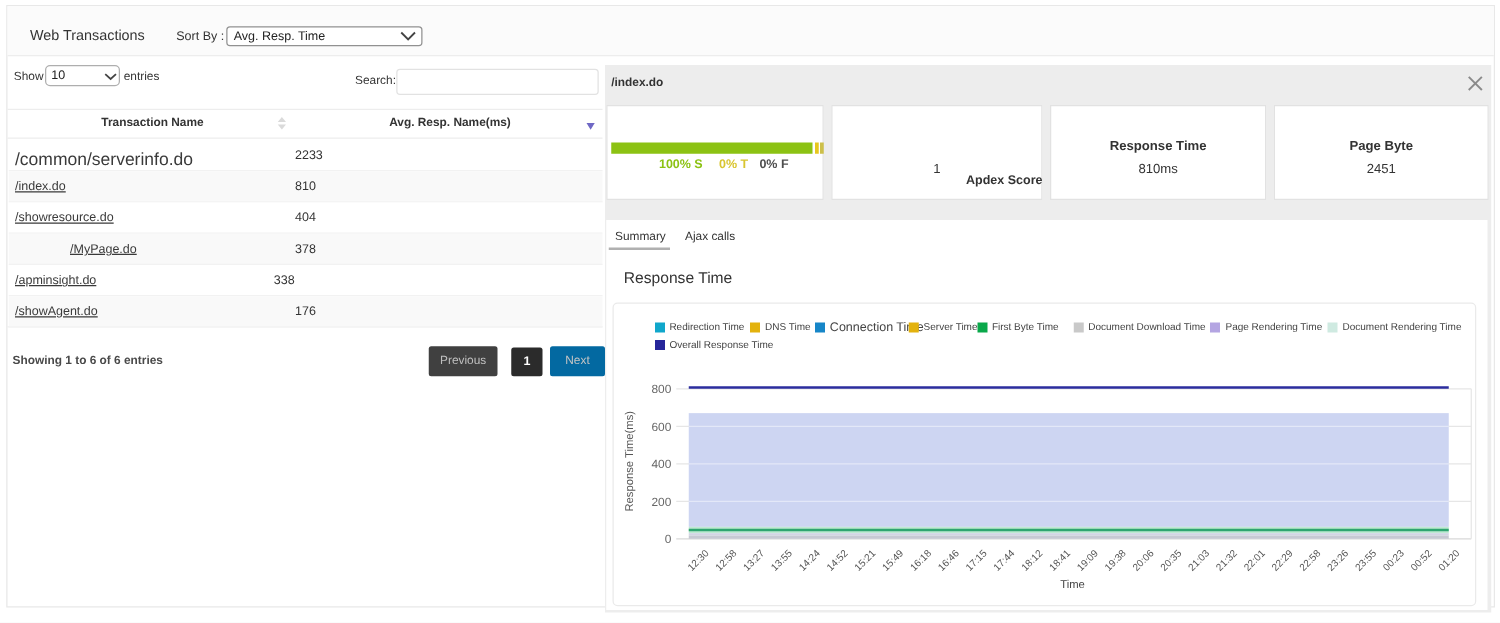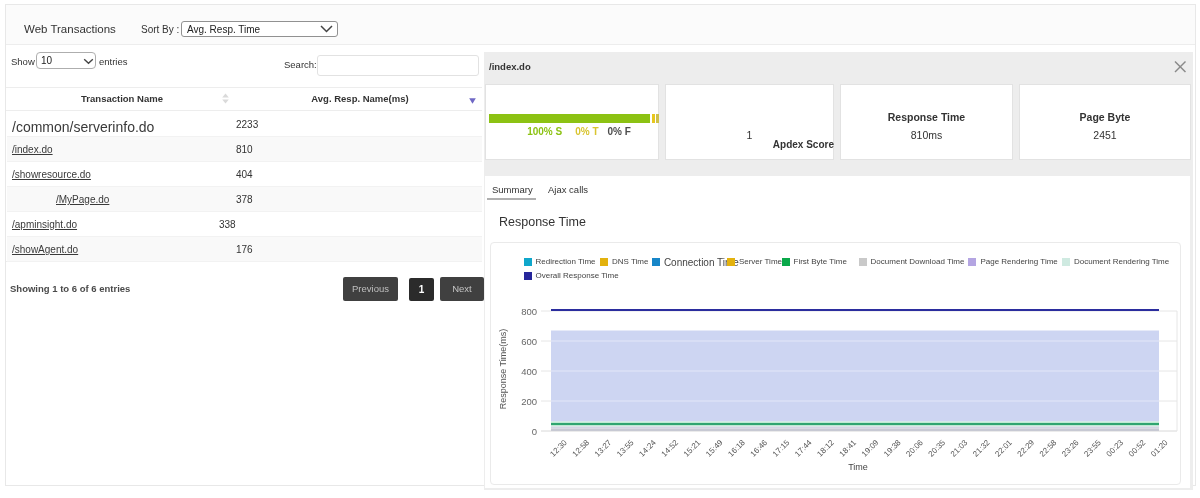--- a/index.html
+++ b/index.html
@@ -46,21 +46,21 @@
     <div class="abs" style="left:12px;top:219px;font-size:10px;color:#3a3a3a;text-decoration:underline;">/apminsight.do</div>
     <div class="abs" style="left:219px;top:219px;font-size:10px;color:#333;">338</div>
     <div class="abs" style="left:7px;top:237px;width:475px;height:25px;background:#f9f9f9;border-bottom:1px solid #f2f2f2;"></div>
     <div class="abs" style="left:12px;top:244px;font-size:10px;color:#3a3a3a;text-decoration:underline;">/showAgent.do</div>
     <div class="abs" style="left:236px;top:244px;font-size:10px;color:#333;">176</div>
   </div>
 
 <div class="abs" style="left:10px;top:283px;font-size:9.5px;font-weight:bold;color:#4a4a4a;">Showing 1 to 6 of 6 entries</div>
 <div class="abs" style="left:343px;top:277px;width:55px;height:24px;background:#404040;border-radius:2px;color:#bfbfbf;font-size:9.5px;text-align:center;line-height:24px;">Previous</div>
 <div class="abs" style="left:409px;top:278px;width:25px;height:23px;background:#2b2b2b;border-radius:2px;color:#fff;font-size:10px;font-weight:bold;text-align:center;line-height:23px;">1</div>
-<div class="abs" style="left:440px;top:277px;width:44px;height:24px;background:#404040;border-radius:2px;color:#c4c4c4;font-size:9.5px;text-align:center;line-height:24px;">Next</div>
+<div class="abs" style="left:440px;top:277px;width:44px;height:24px;background:#0369a1;border-radius:2px;color:#c4c4c4;font-size:9.5px;text-align:center;line-height:24px;">Next</div>
 
 <div class="abs" style="left:484px;top:52px;width:709px;height:438px;background:#ededed;"></div>
 <div class="abs" style="left:489px;top:61px;font-size:9.5px;font-weight:bold;color:#333;">/index.do</div>
 
 <div class="abs" style="left:485px;top:84px;width:174px;height:76px;background:#fff;border:1px solid #e2e2e2;"></div>
 <div class="abs" style="left:665px;top:84px;width:169px;height:76px;background:#fff;border:1px solid #e2e2e2;"></div>
 <div class="abs" style="left:840px;top:84px;width:173px;height:76px;background:#fff;border:1px solid #e2e2e2;"></div>
 <div class="abs" style="left:1019px;top:84px;width:172px;height:76px;background:#fff;border:1px solid #e2e2e2;"></div>
 
 <div class="abs" style="left:489px;top:114px;width:161px;height:9px;background:#8cc213;"></div>

